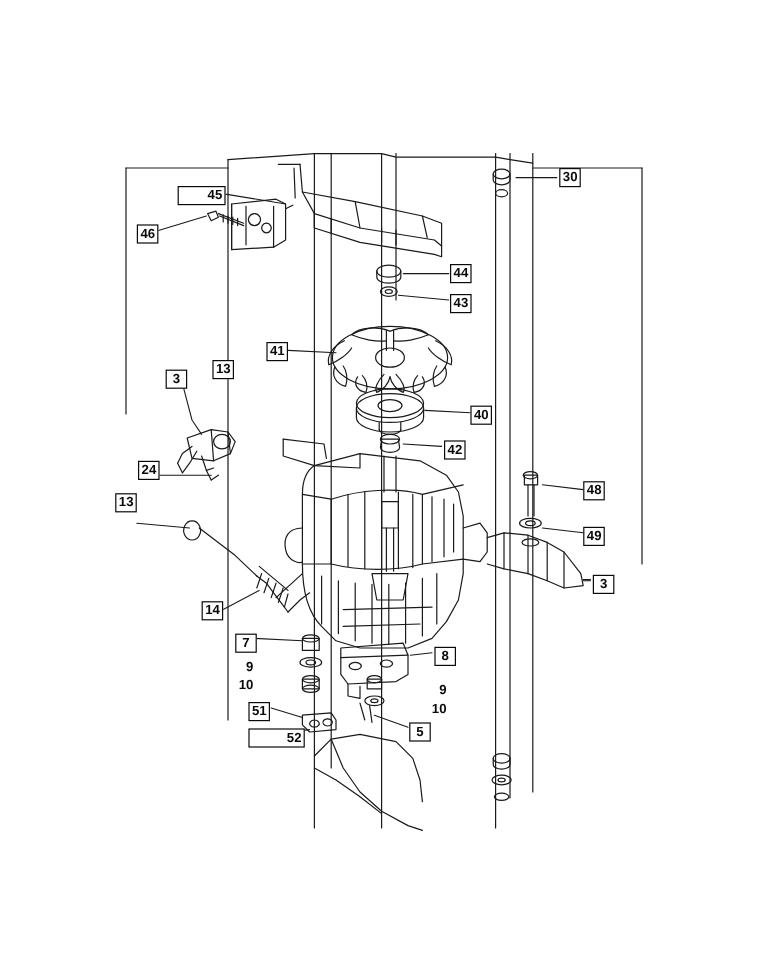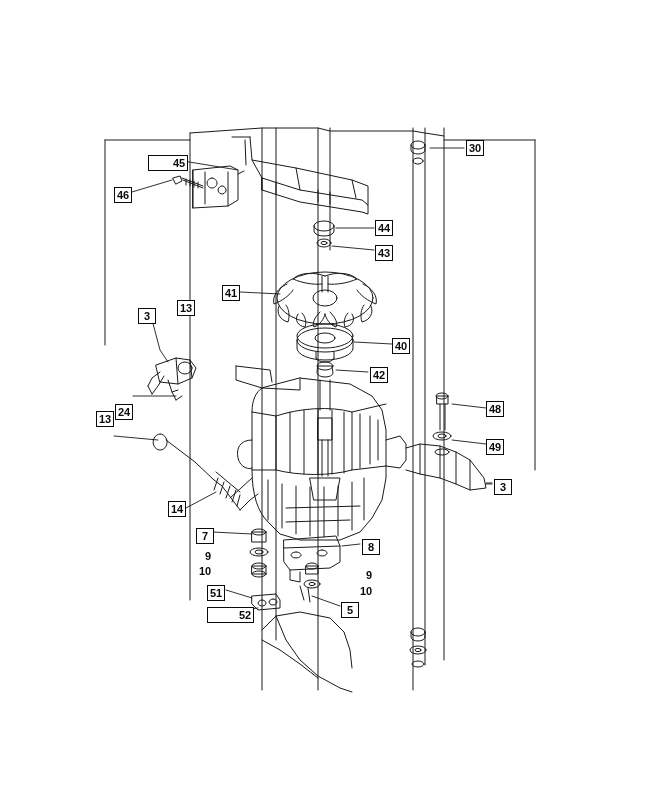--- a/index.html
+++ b/index.html
@@ -291,21 +291,21 @@
   <div class="callout" style="left:466px; top:140px;">30</div>
   <div class="callout" style="left:148px; top:155px;padding-left:24px;">45</div>
   <div class="callout" style="left:114px; top:187px;">46</div>
   <div class="callout" style="left:375px; top:220px;">44</div>
   <div class="callout" style="left:375px; top:245px;">43</div>
   <div class="callout" style="left:222px; top:285px;">41</div>
   <div class="callout" style="left:177px; top:300px;">13</div>
   <div class="callout" style="left:138px; top:308px;">3</div>
   <div class="callout" style="left:392px; top:338px;">40</div>
   <div class="callout" style="left:370px; top:367px;text-align:right;">42</div>
-  <div class="callout" style="left:115px; top:404px;text-align:center;">24</div>
+  <div class="callout" style="left:115px; top:384px;text-align:center;">24</div>
   <div class="callout" style="left:486px; top:401px;">48</div>
   <div class="callout" style="left:96px; top:411px;">13</div>
   <div class="callout" style="left:486px; top:439px;">49</div>
   <div class="callout" style="left:494px; top:479px;">3</div>
   <div class="callout" style="left:168px; top:501px;">14</div>
   <div class="callout" style="left:196px; top:528px;">7</div>
   <div class="callout" style="left:362px; top:539px;">8</div>
   <div class="callout plain" style="left:199px; top:549px;">9</div>
   <div class="callout plain" style="left:196px; top:564px;">10</div>
   <div class="callout plain" style="left:360px; top:568px;">9</div>

